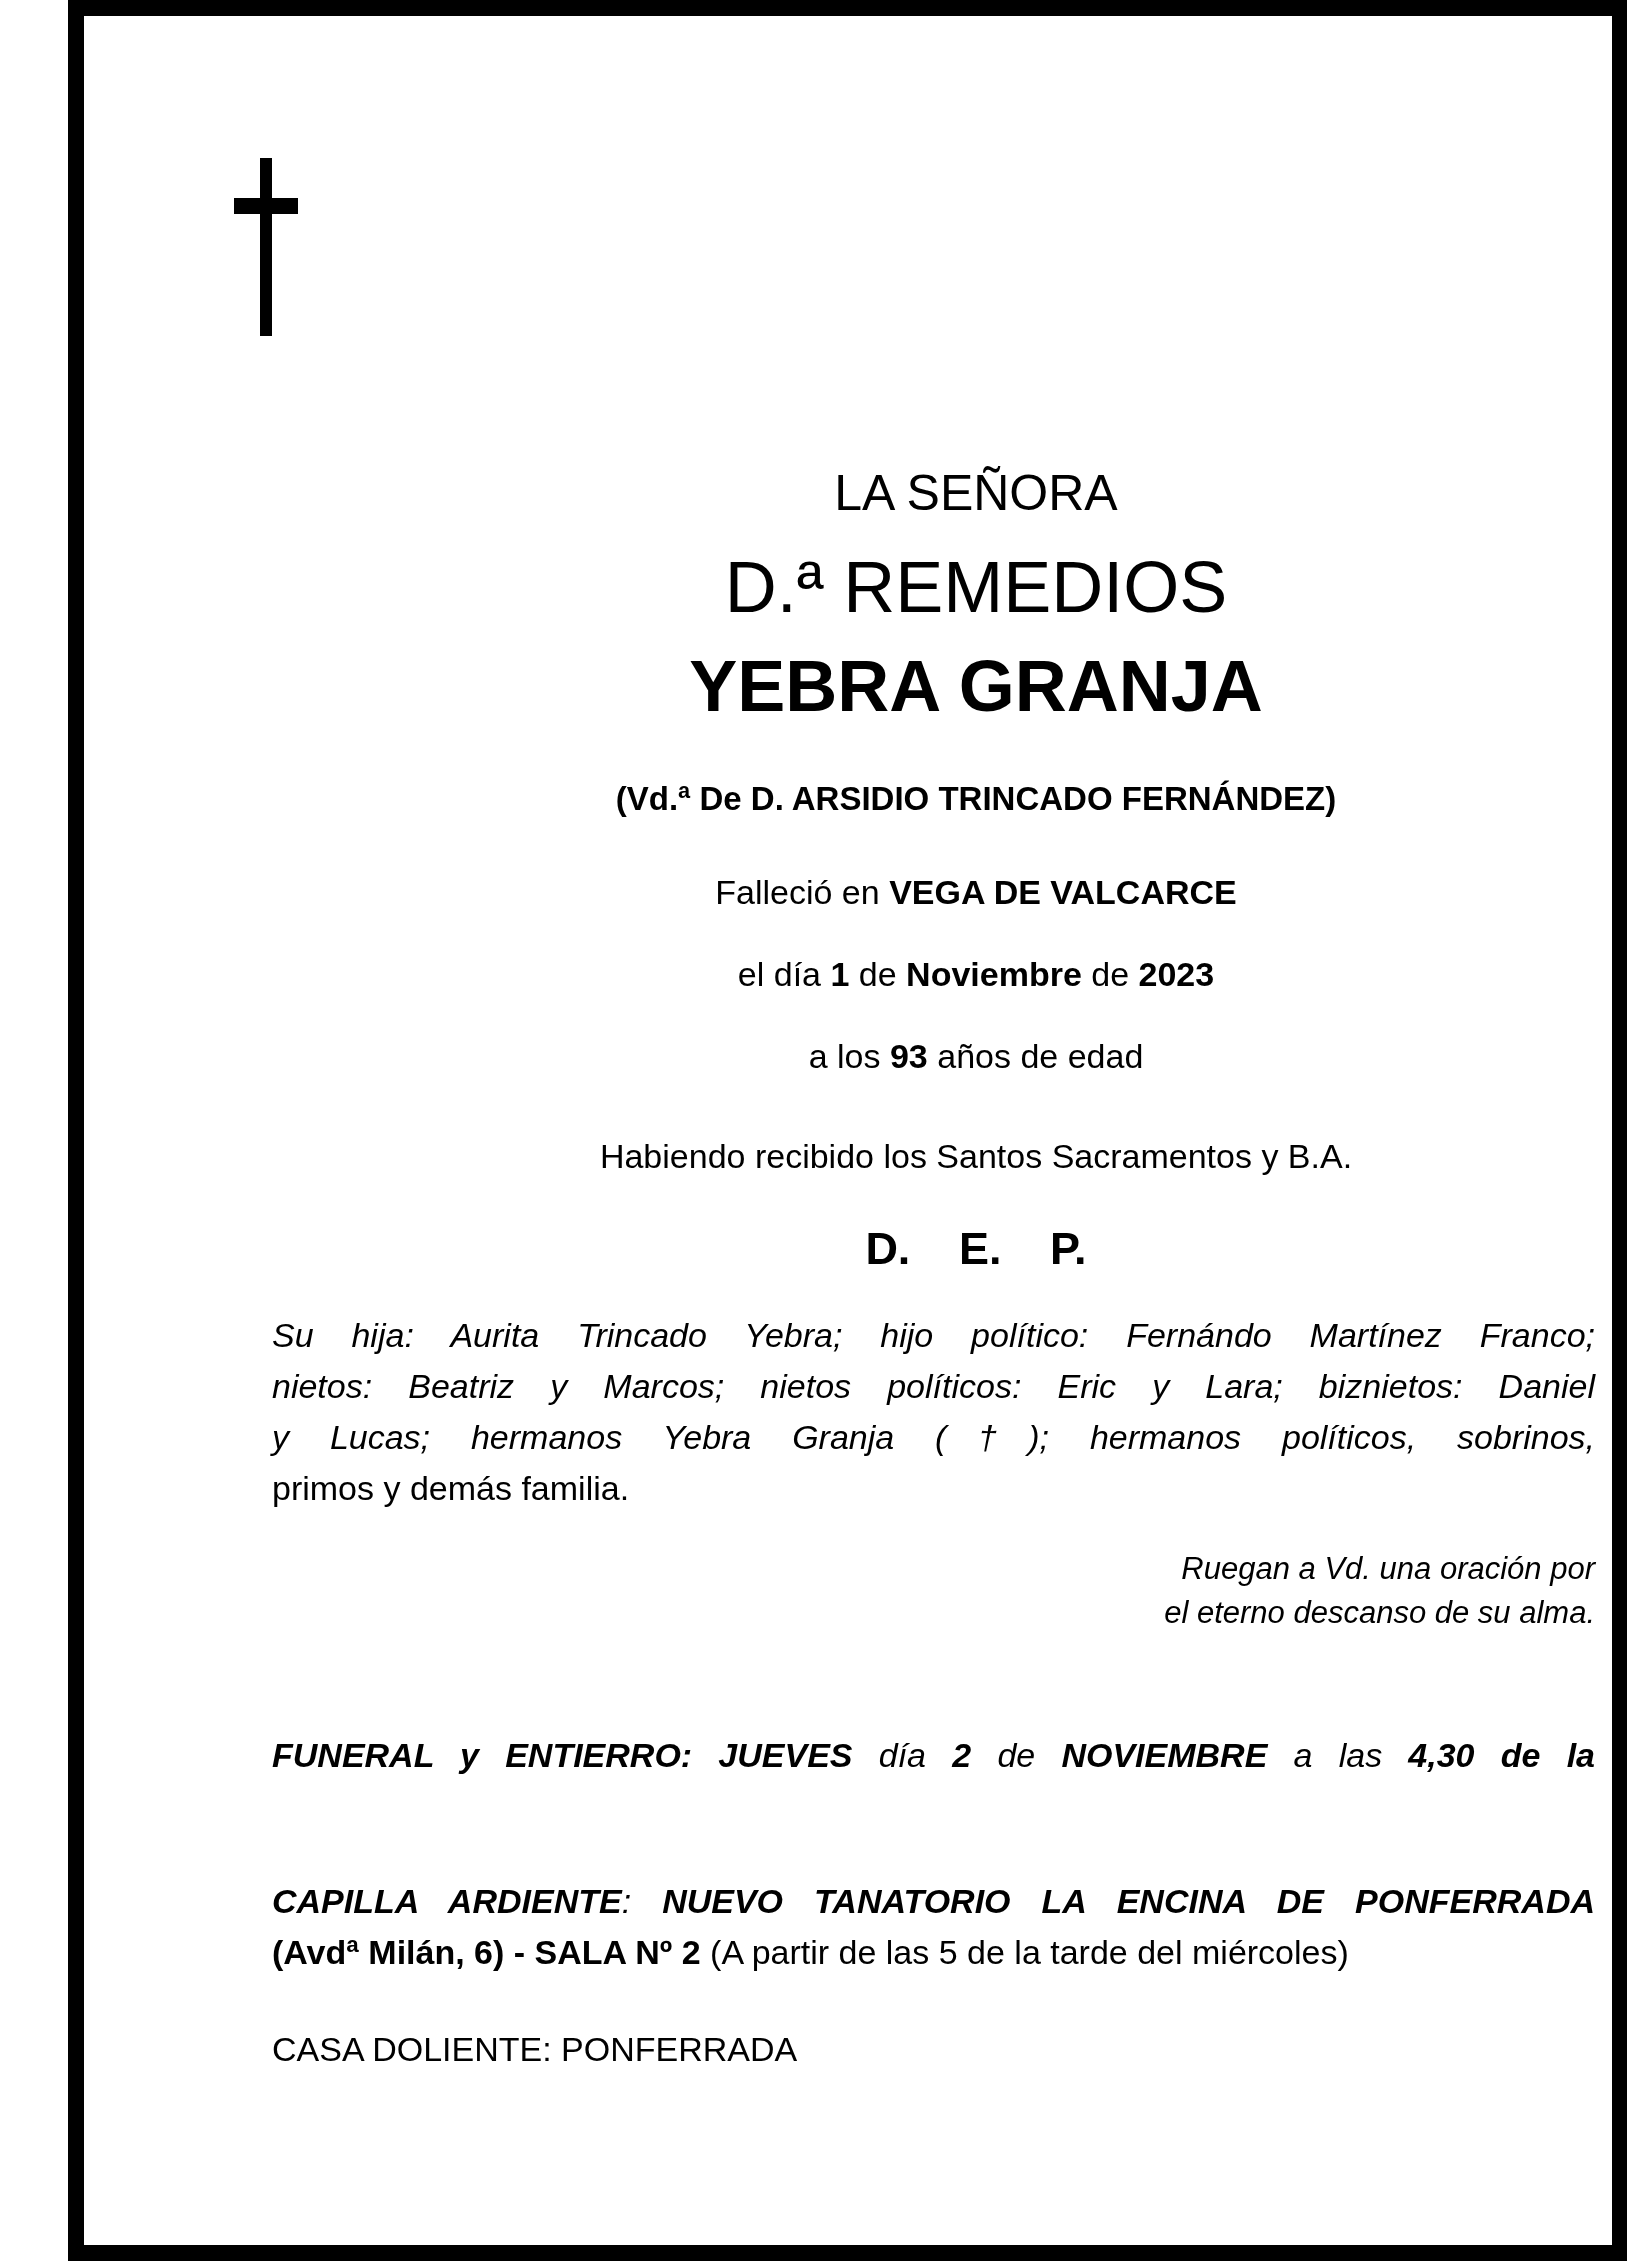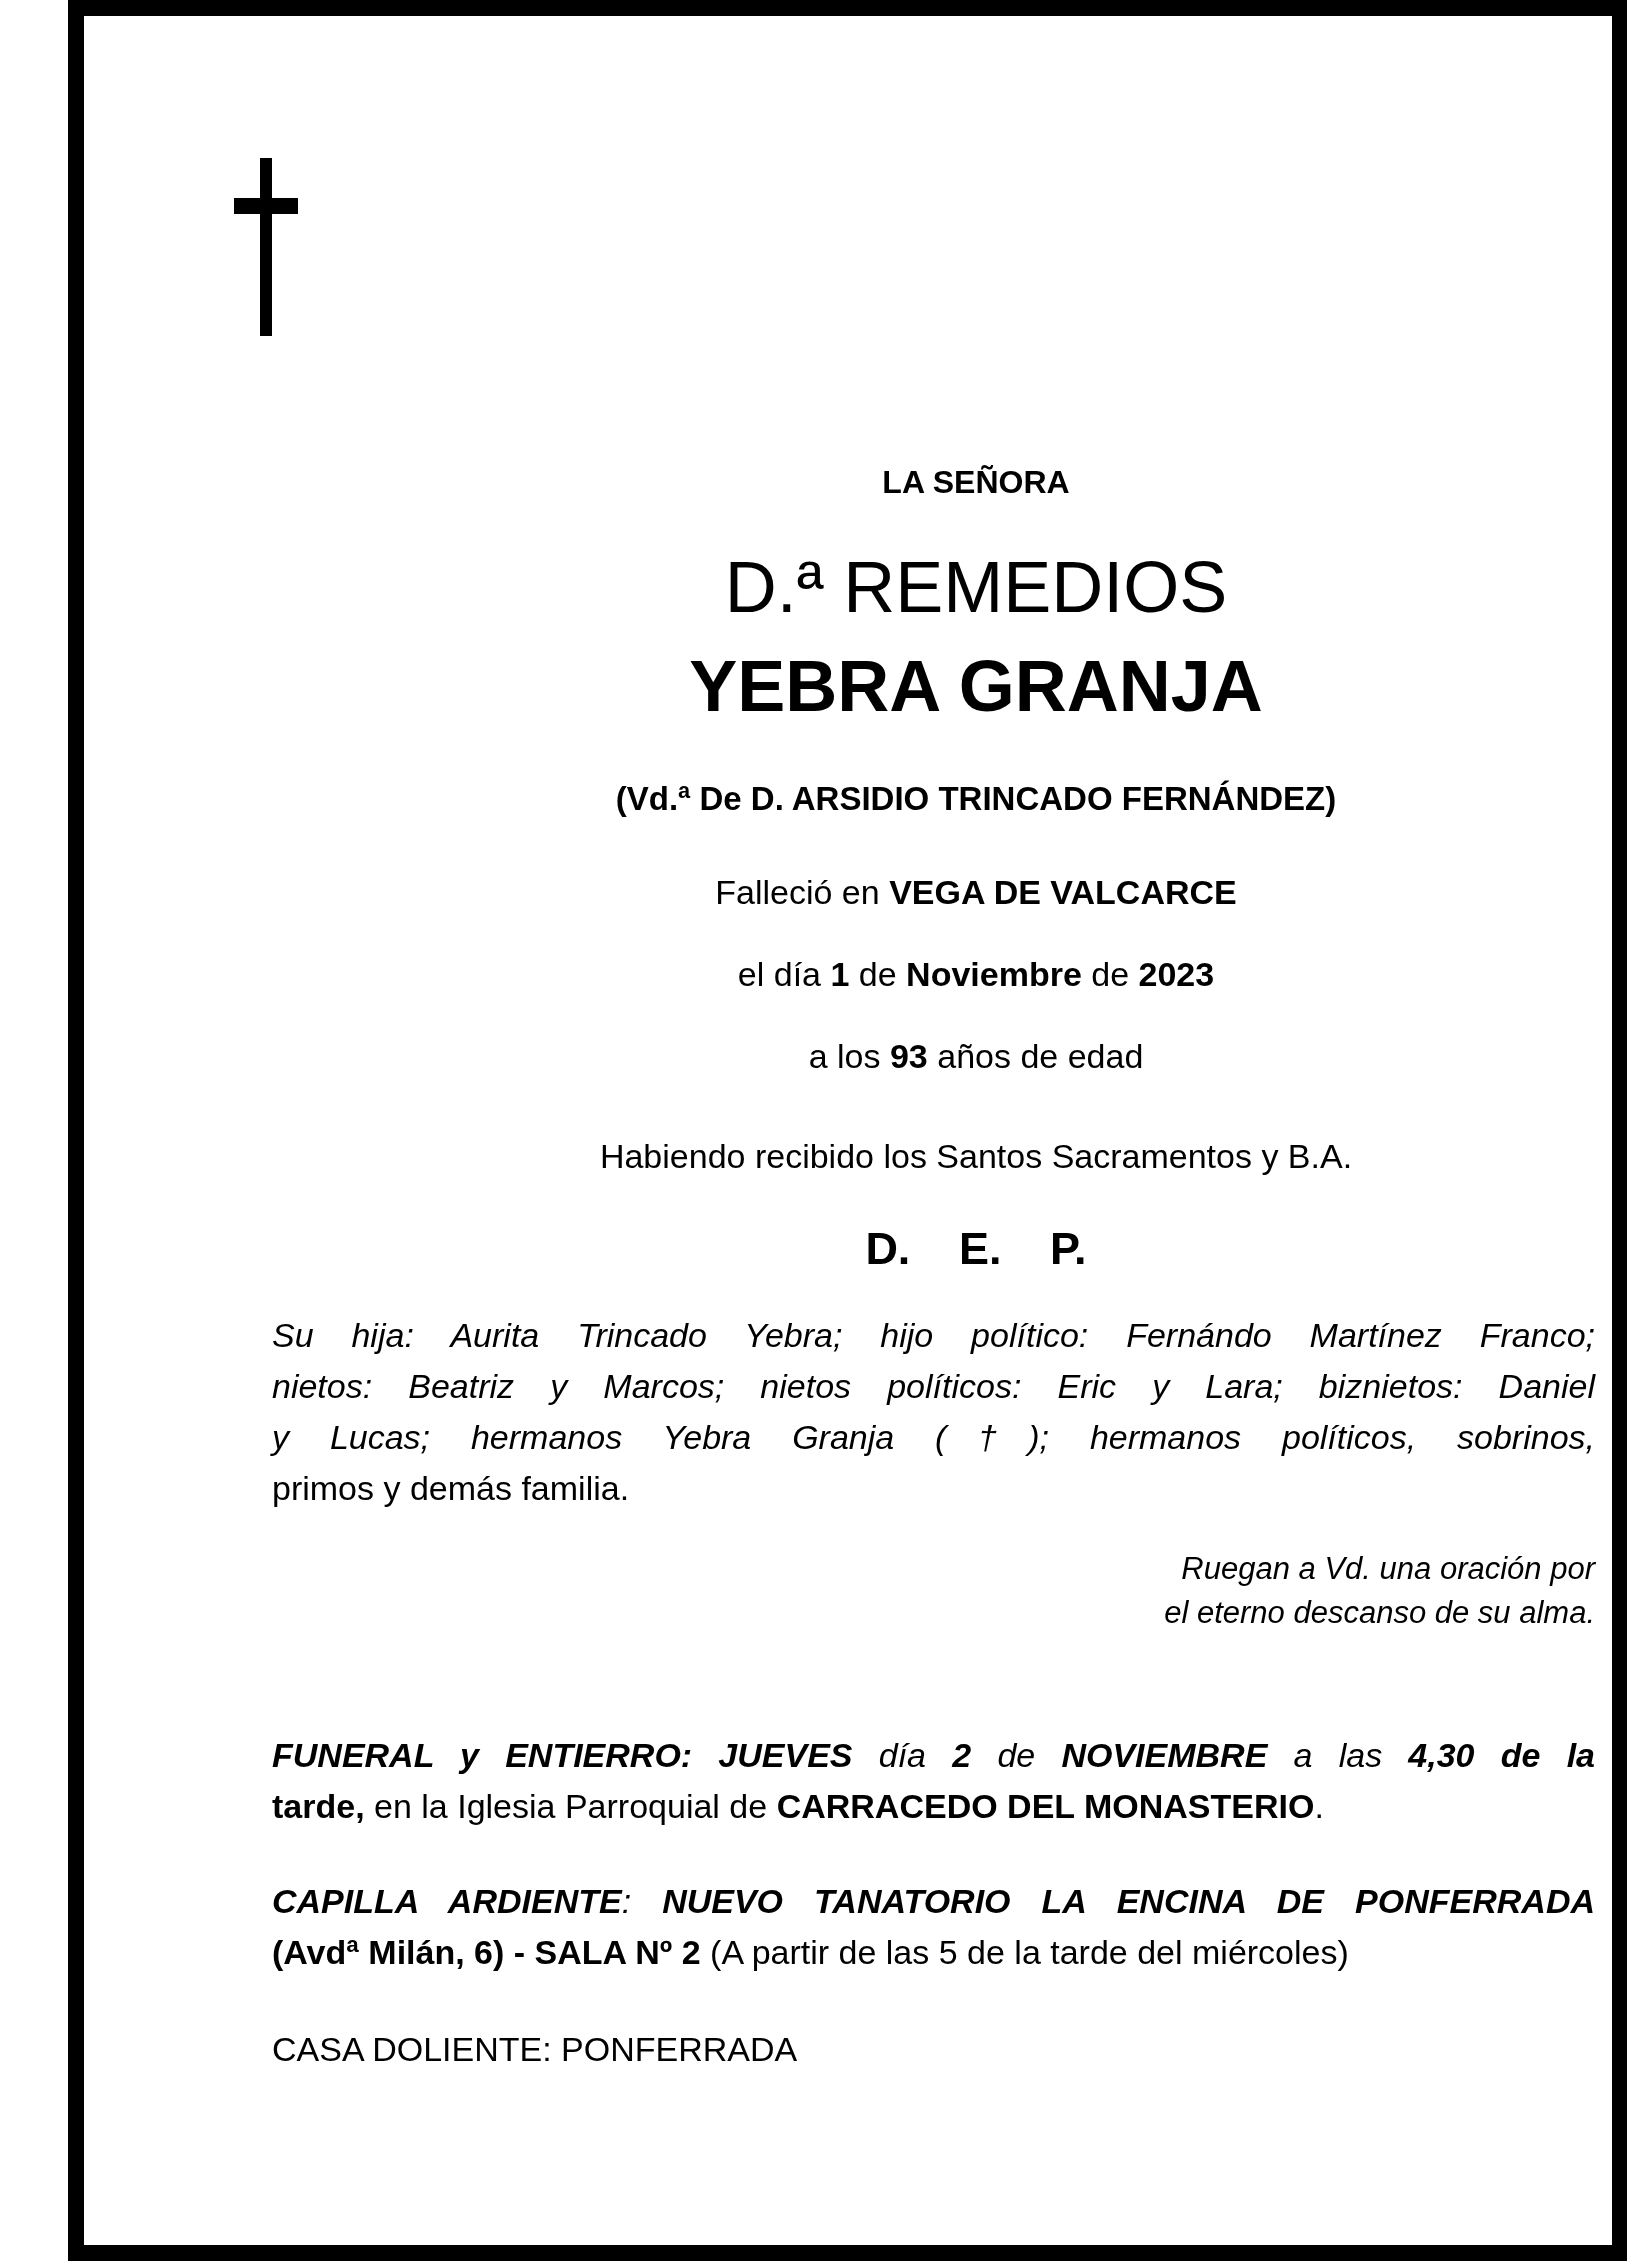--- a/index.html
+++ b/index.html
@@ -57,22 +57,22 @@
   }
   .content > div { position: absolute; }
   .centered {
     left: 0;
     right: 0;
     text-align: center;
     padding-left: 85px; 
   }
   .honorific {
     top: 448px;
-    font-size: 32px;
-    font-weight: 700;
+    font-size: 50px;
+    font-weight: 400;
     letter-spacing: 0px;
   }
   .name-l1 {
     top: 530px;
     font-size: 72px;
     font-weight: 400;
   }
   .name-l2 {
     top: 629px;
     font-size: 72px;
@@ -155,21 +155,20 @@
           <div class="tline"><span>primos y demás familia.</span></div>
         </div>
 
       <div class="prayer">
         <div>Ruegan a Vd. una oración por</div>
         <div>el eterno descanso de su alma.</div>
       </div>
 
       <div class="para funeral">
           <div class="tline just"><span class="b">FUNERAL y ENTIERRO: JUEVES</span><span> día </span><span class="b">2</span><span> de </span><span class="b">NOVIEMBRE</span><span> a las </span><span class="b">4,30 de la</span></div>
-          <div class="tline"><span class="b">tarde,</span><span> en la Iglesia Parroquial de </span><span class="b">CARRACEDO DEL MONASTERIO</span><span>.</span></div>
         </div>
 
       <div class="para wake">
           <div class="tline just"><span class="b">CAPILLA ARDIENTE</span><span>: </span><span class="b">NUEVO TANATORIO LA ENCINA DE PONFERRADA</span></div>
           <div class="tline"><span class="b">(Avdª Milán, 6) -  SALA Nº 2</span><span> (A partir de las 5 de la tarde del miércoles)</span></div>
         </div>
 
       <div class="para casa">
           <div class="tline"><span>CASA DOLIENTE: PONFERRADA</span></div>
         </div>

